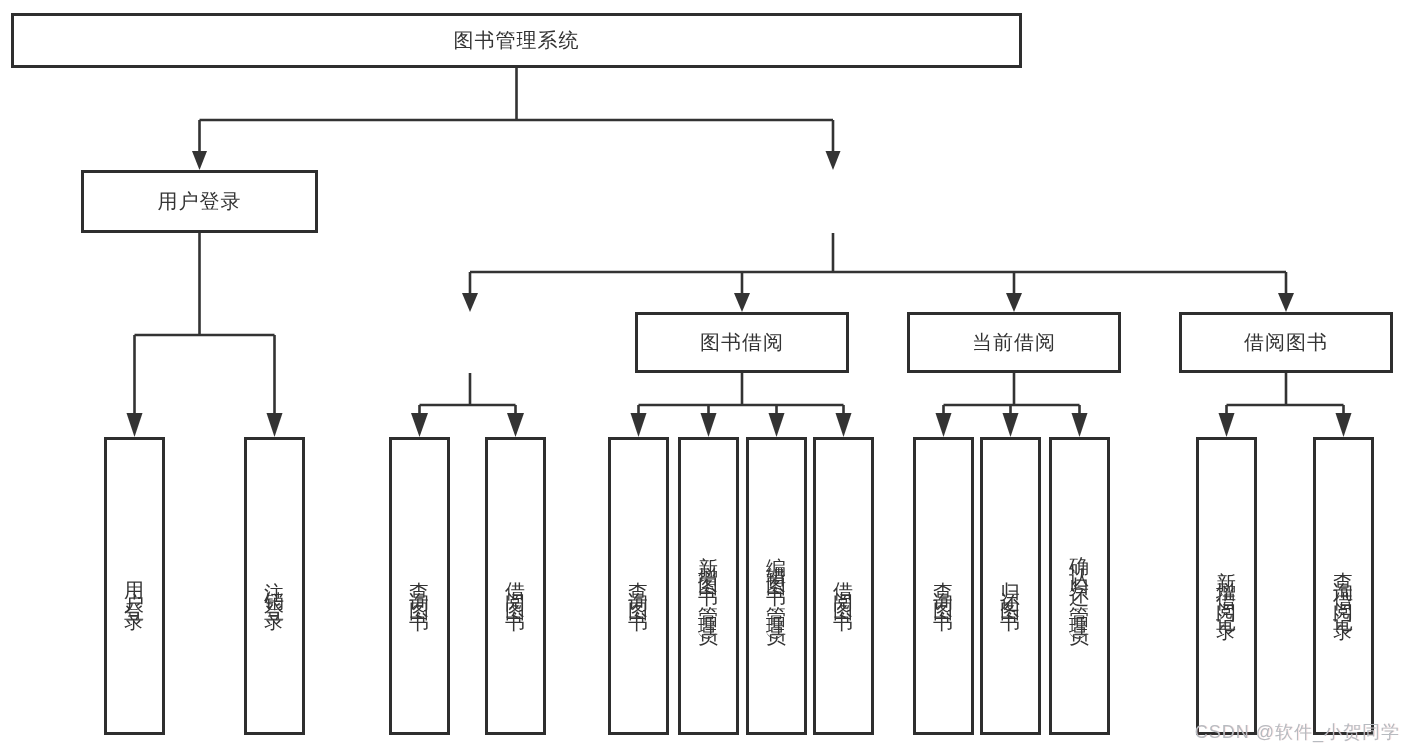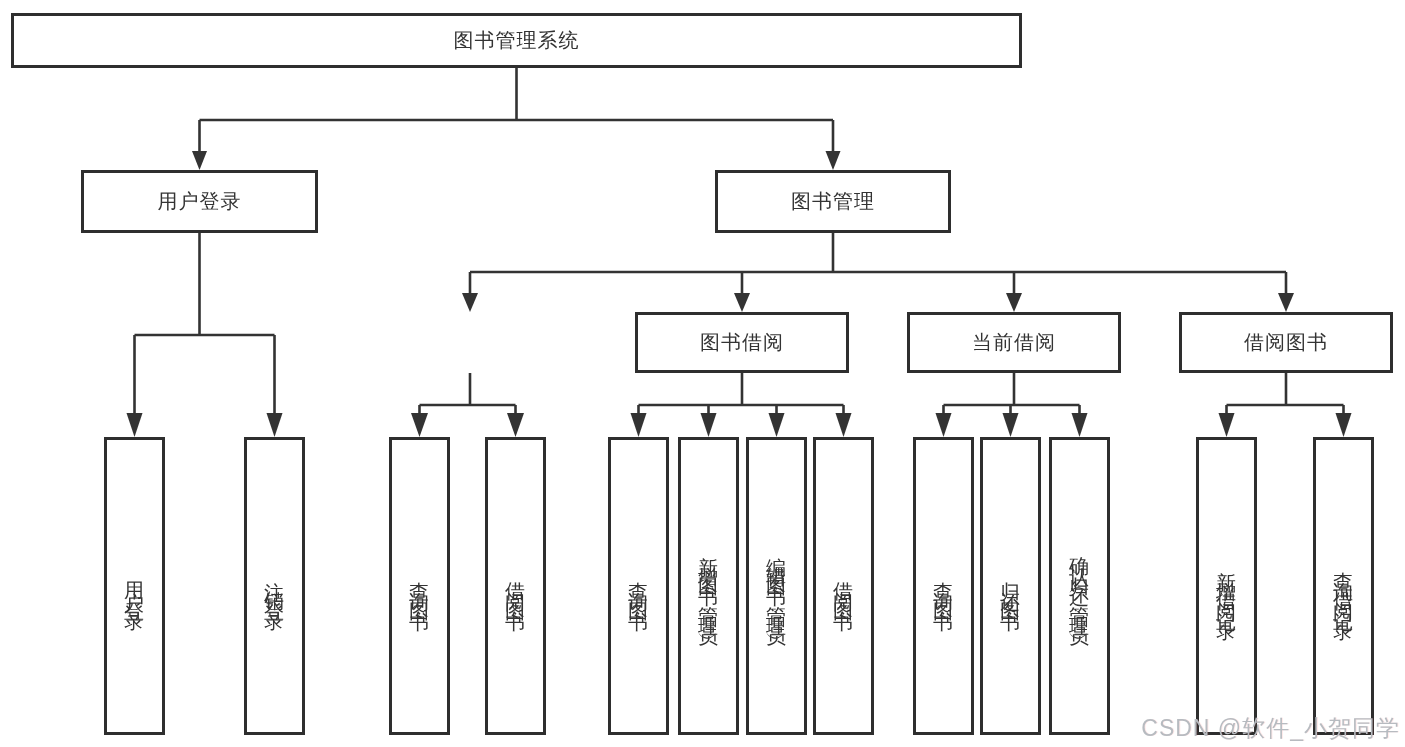--- a/index.html
+++ b/index.html
@@ -26,21 +26,21 @@
     writing-mode:vertical-rl;
     font-size:20px;color:#333333;
     letter-spacing:10px;
     line-height:1;
     white-space:nowrap;
   }
   .watermark{
     position:absolute;
     right:5px;bottom:3px;
     z-index:3;
-    font-size:23px;
+    font-size:18px;
     color:#b7bbc0;
     letter-spacing:1px;
     text-shadow:1px 0 0 rgba(252,85,85,0.12);
     white-space:nowrap;
   }
 </style>
 </head>
 <body>
 
 <div class="stage">
@@ -77,23 +77,20 @@
       <polygon points="1335.5,413 1351.5,413 1343.5,437"></polygon>
     </g>
   </svg>
 
   <div class="node h" style="left:11px;top:13px;width:1011px;height:55px">
     <span>图书管理系统</span>
   </div>
 
   <div class="node h" style="left:81px;top:170px;width:237px;height:63px">
     <span>用户登录</span>
-  </div>
-  <div class="node h" style="left:715px;top:170px;width:236px;height:63px">
-    <span>图书管理</span>
   </div>
 
   <div class="node h" style="left:907px;top:312px;width:214px;height:61px">
     <span>当前借阅</span>
   </div>
   <div class="node h" style="left:635px;top:312px;width:214px;height:61px">
     <span>图书借阅</span>
   </div>
   <div class="node h" style="left:1179px;top:312px;width:214px;height:61px">
     <span>借阅图书</span>

